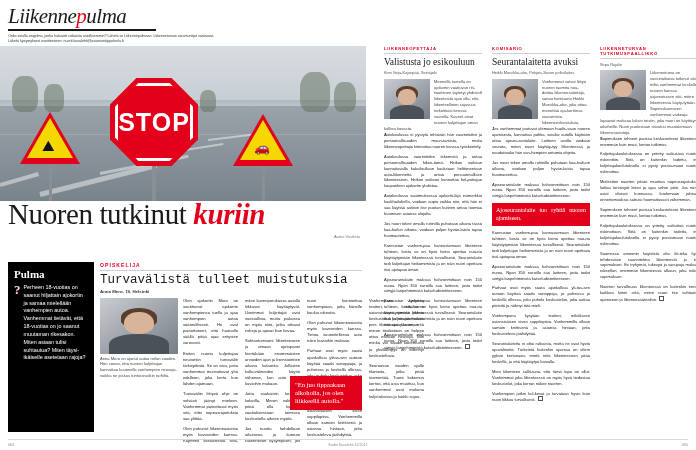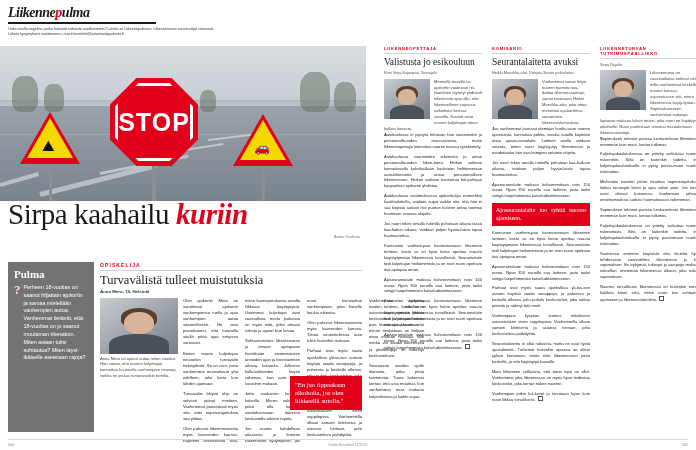--- a/index.html
+++ b/index.html
@@ -25,22 +25,22 @@
   .masthead {
     position: absolute;
     left: 8px;
     top: 6px;
     width: 350px;
     height: 40px;
   }
   .logo {
     font-family: "Liberation Serif", serif;
     font-style: italic;
-    font-weight: bold;
-    font-size: 14px;
+    font-weight: normal;
+    font-size: 21px;
     letter-spacing: -0.5px;
     color: #1a1a1a;
     line-height: 1;
   }
   .logo .hl {
     color: #e2001a;
   }
   .logo-underline {
     width: 148px;
     height: 2px;
@@ -184,21 +184,21 @@
     width: 352px;
   }
 
   
   .pulma-box {
     position: absolute;
     left: 8px;
     top: 262px;
     width: 86px;
     height: 170px;
-    background: #737373;
+    background: #000000;
     color: #fff;
     box-sizing: border-box;
     padding: 6px 6px 6px 6px;
   }
   .pulma-title {
     font-family: "Liberation Serif", serif;
     font-size: 11px;
     font-weight: bold;
     margin-bottom: 4px;
   }
@@ -228,21 +228,21 @@
     font-size: 5px;
     font-weight: bold;
     letter-spacing: 1.1px;
     color: #e2001a;
     text-transform: uppercase;
     border-bottom: 1px solid #cfcfcf;
     padding-bottom: 2px;
     margin-bottom: 3px;
   }
   .sub-head {
-    font-family: Liberation Serif, serif;
+    font-family: Liberation Mono, monospace;
     font-size: 12.5px;
     line-height: 1.08;
     color: #1a1a1a;
     margin-bottom: 1px;
   }
   .byline {
     font-size: 4.4px;
     font-weight: bold;
     color: #333;
     margin-bottom: 4px;
@@ -448,21 +448,21 @@
 
     <div class="sign-post" style="left:152px; top:120px; height:38px; width:4px;"></div>
     <div class="stop-sign" style="left:110px; top:32px;">
       <div class="ring"></div>
       <span>STOP</span>
     </div>
   </div>
 
   <div class="headline-block">
     <div class="headline">
-      <span>Sirpa kaahailu </span><span class="hl">kuriin</span>
+      <span>Nuoren tutkinut </span><span class="hl">kuriin</span>
     </div>
     <div class="byline-hero">Aamo Vuolteta</div>
   </div>
 
   <div class="pulma-box">
     <div class="pulma-title">Pulma</div>
     <div class="pulma-q">
       <div class="pulma-qmark">?</div>
       <div>Perheen 18-vuotias on saanut hiljattain ajokortin ja samaa mielellään vanhempien autoa. Vanhemmat tietävät, että 18-vuotias on jo saanut muutaman rikesakon. Miten asiaan tulisi suhtautua? Miten täysi-ikäiselle asetetaan rajoja?</div>
     </div>

